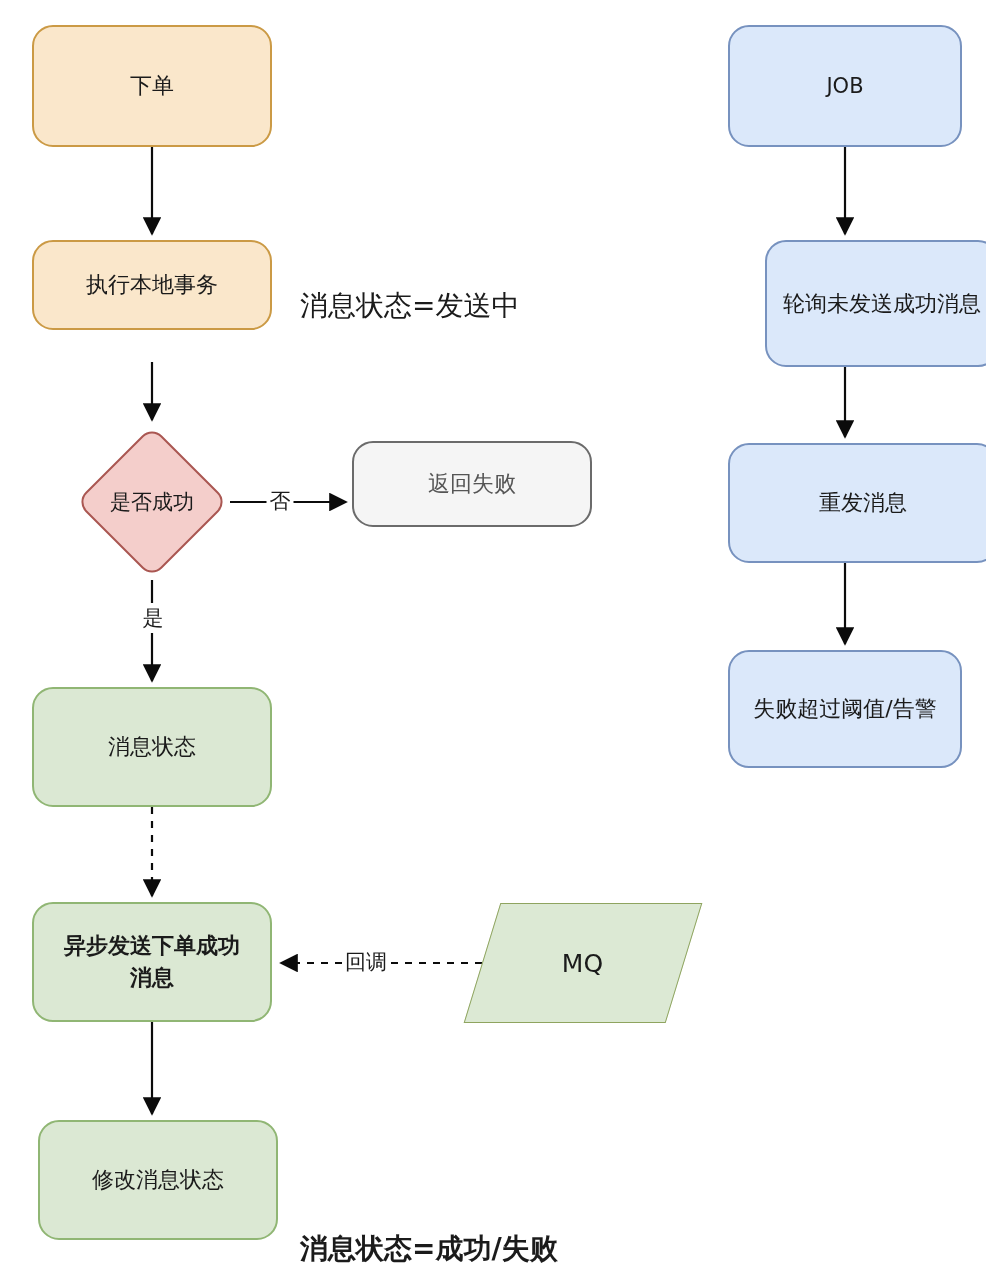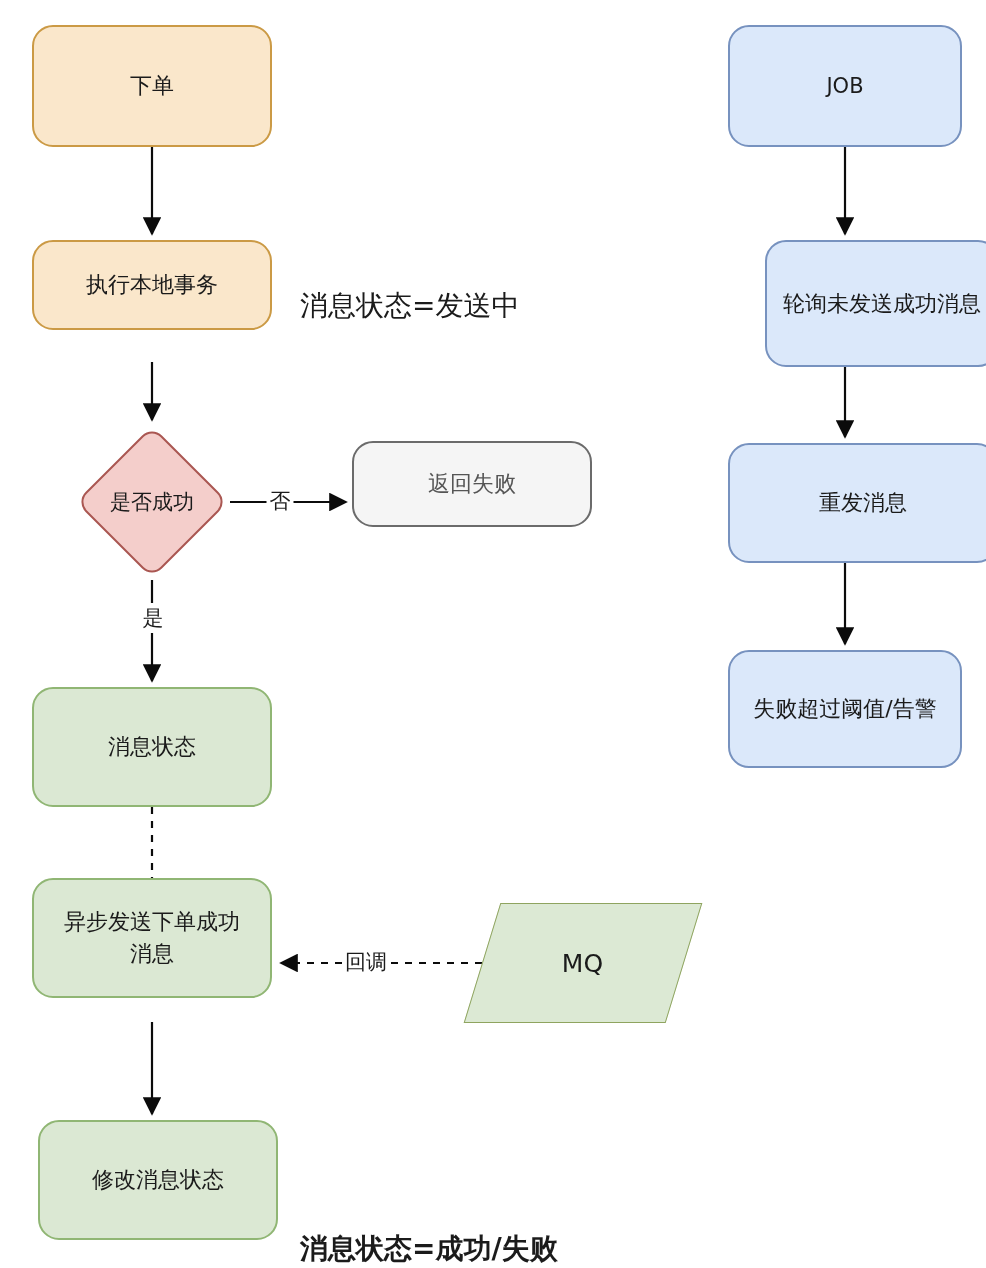--- a/index.html
+++ b/index.html
@@ -96,21 +96,21 @@
   <div class="node gray" style="left:352px;top:441px;width:240px;height:86px;">
     <span>返回失败</span>
   </div>
 
   <div class="edge-label" style="left:153px;top:618px;">是</div>
 
   <div class="node green" style="left:32px;top:687px;width:240px;height:120px;">
     <span>消息状态</span>
   </div>
 
-  <div class="node green" style="left:32px;top:878px;width:240px;height:120px;padding:0 22px;">
+  <div class="node green" style="left:32px;top:902px;width:240px;height:120px;padding:0 22px;font-weight:bold;">
     <span>异步发送下单成功消息</span>
   </div>
 
   <div class="edge-label" style="left:366px;top:962px;text-align:center;">回调</div>
 
   <div class="mq">
     <span>MQ</span>
   </div>
 
   <div class="node green" style="left:32px;top:1120px;width:240px;height:120px;margin-left:6px;">

